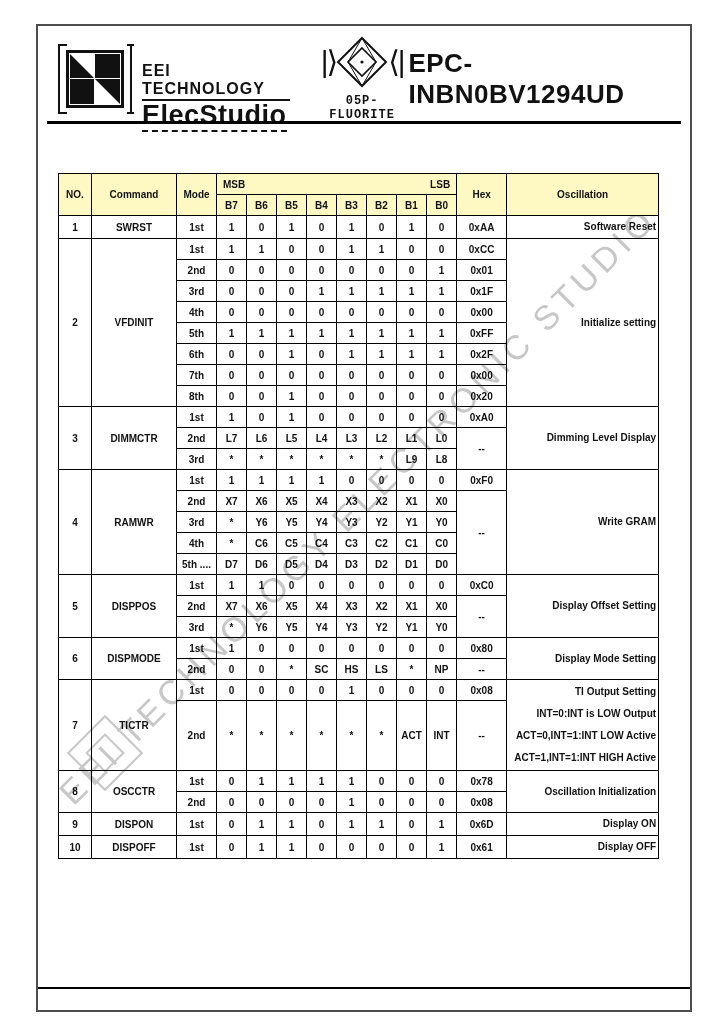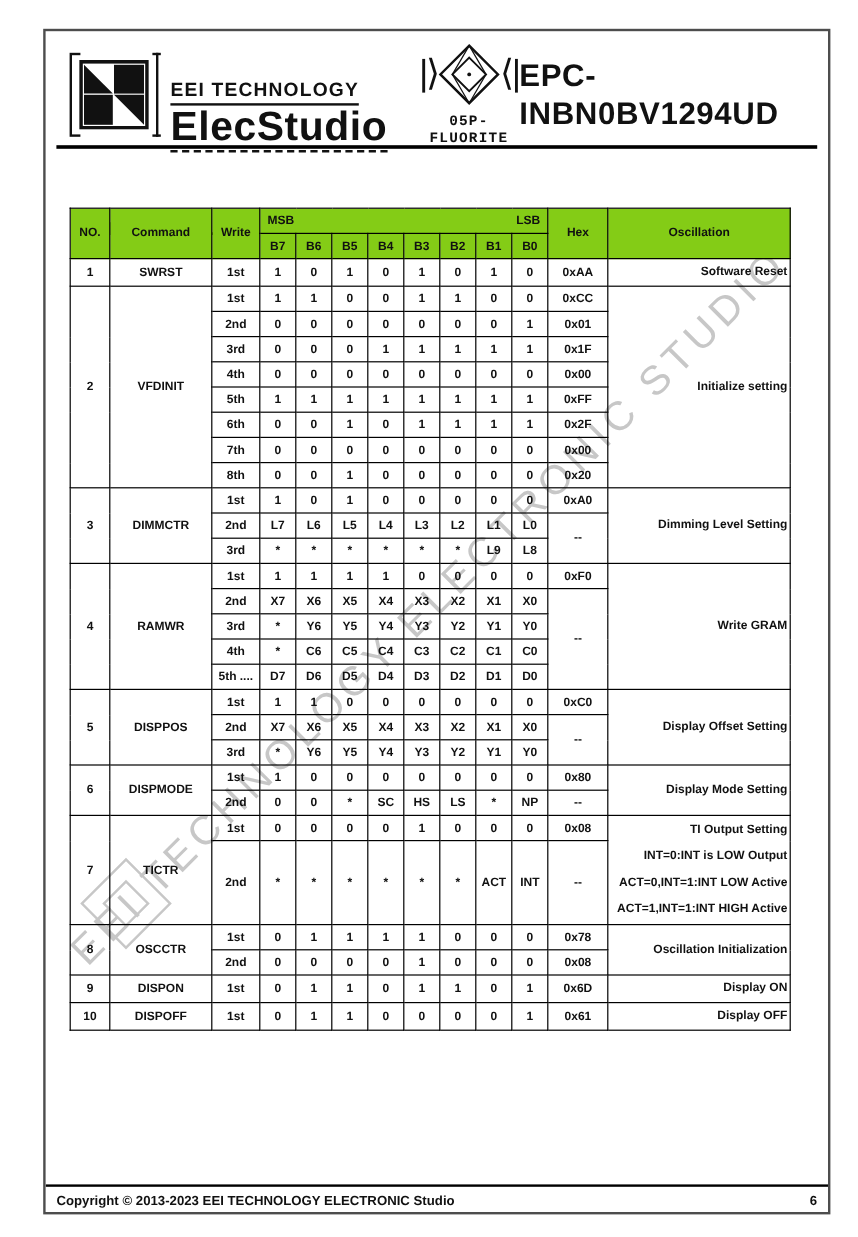--- a/index.html
+++ b/index.html
@@ -21,36 +21,36 @@
   
   .hdr { position:absolute; left:20px; top:10px; right:12px; height:86px; z-index:2; display:flex; align-items:center; }
   .logo-wrap { display:flex; align-items:center; height:78px; }
   .logo-bracket { width:5px; height:70px; border-left:2px solid #111; position:relative; }
   .logo-bracket.r { border-left:none; border-right:2px solid #111; }
   .logo-bracket::before, .logo-bracket::after { content:""; position:absolute; width:7px; height:2px; background:#111; left:0; }
   .logo-bracket::before { top:0; } .logo-bracket::after { bottom:0; }
   .logo-sq { margin:0 3px; }
   .brand { margin-left:10px;margin-top:36px; }
   .brand-top { font-size:16px; font-weight:700; letter-spacing:1px; border-bottom:2px solid #111; padding-bottom:1px; display:inline-block; }
-  .brand-bottom { font-size:34px; font-weight:700; letter-spacing:0.5px; border-bottom:2px dashed #111; line-height:1.1; display:inline-block; }
+  .brand-bottom { font-size:27px; font-weight:700; letter-spacing:0.5px; border-bottom:2px dashed #111; line-height:1.1; display:inline-block; }
   .fluorite { margin-left:26px; text-align:center; }
   .fluorite-art { display:flex; align-items:center; justify-content:center; font-weight:700; }
   .fl-glyph { font-size:30px; font-weight:400; letter-spacing:-2px; line-height:1; }
   .fluorite-caption { font-size:12px; font-weight:700; letter-spacing:1px; margin-top:6px; font-family:"Liberation Mono", monospace; }
   .product { margin-left:auto; margin-right:6px; font-size:26px; font-weight:700; letter-spacing:0.5px; }
   .hdr-rule { position:absolute; left:9px; right:9px; top:95px; height:3px; background:#000; z-index:2; }
   
   .section-title { position:absolute; left:26px; top:113px; font-size:20px; font-weight:800; z-index:2;margin-top:40px; }
   
   table.cmd { position:absolute; left:20px; top:147px; width:600px; border-collapse:collapse; z-index:2; table-layout:fixed; }
   table.cmd th, table.cmd td {
     border:1px solid #000; text-align:center; vertical-align:middle;
     font-size:10px; font-weight:700; padding:0 2px; height:21px; background:transparent;
   }
-  table.cmd thead th { background:#84cc16; }
+  table.cmd thead th { background:#fef9c3; }
   .msb-lsb-inner { display:flex; justify-content:space-between; padding:0 4px; }
   tr.tall td { height:70px; }
   td.desc { padding:2px 4px; }
   td.desc .desc-line { line-height:22px;text-align:right; }
   
   .ftr-rule { position:absolute; left:0; right:0; bottom:21px; height:2px; background:#000; z-index:2; }
   .ftr { position:absolute; left:9px; right:9px; bottom:3px; display:flex; justify-content:space-between; font-size:11px; font-weight:600; z-index:2; }
 </style>
 </head>
 <body>
@@ -114,21 +114,21 @@
         <col style="width:30px">
         <col style="width:30px">
         <col style="width:30px">
       <col style="width:50px">
         <col style="width:152px">
     </colgroup>
     <thead>
         <tr>
           <th rowspan="2">NO.</th>
           <th rowspan="2">Command</th>
-          <th rowspan="2">Write</th>
+          <th rowspan="2">Mode</th>
           <th colspan="8">
             <div class="msb-lsb-inner">
               <span>MSB</span>
               <span>LSB</span>
             </div>
           </th>
           <th rowspan="2">Hex</th>
           <th rowspan="2">Oscillation</th>
         </tr>
         <tr>
@@ -268,21 +268,21 @@
           <td>1</td>
           <td>0</td>
           <td>1</td>
           <td>0</td>
           <td>0</td>
           <td>0</td>
           <td>0</td>
           <td>0</td>
           <td>0xA0</td>
           <td class="desc" rowspan="3">
-            <div class="desc-line">Dimming Level Setting</div>
+            <div class="desc-line">Dimming Level Display</div>
           </td>
         </tr>
         <tr>
           <td>2nd</td>
           <td>L7</td>
           <td>L6</td>
           <td>L5</td>
           <td>L4</td>
           <td>L3</td>
           <td>L2</td>
@@ -524,17 +524,13 @@
           <td>1</td>
           <td>0x61</td>
           <td class="desc" rowspan="1">
             <div class="desc-line">Display OFF</div>
           </td>
         </tr>
       </tbody>
   </table>
 
   <div class="ftr-rule"></div>
-  <div class="ftr">
-    <span>Copyright © 2013-2023 EEI TECHNOLOGY ELECTRONIC Studio</span>
-    <span>6</span>
-  </div>
 </div>
 
 </body></html>

